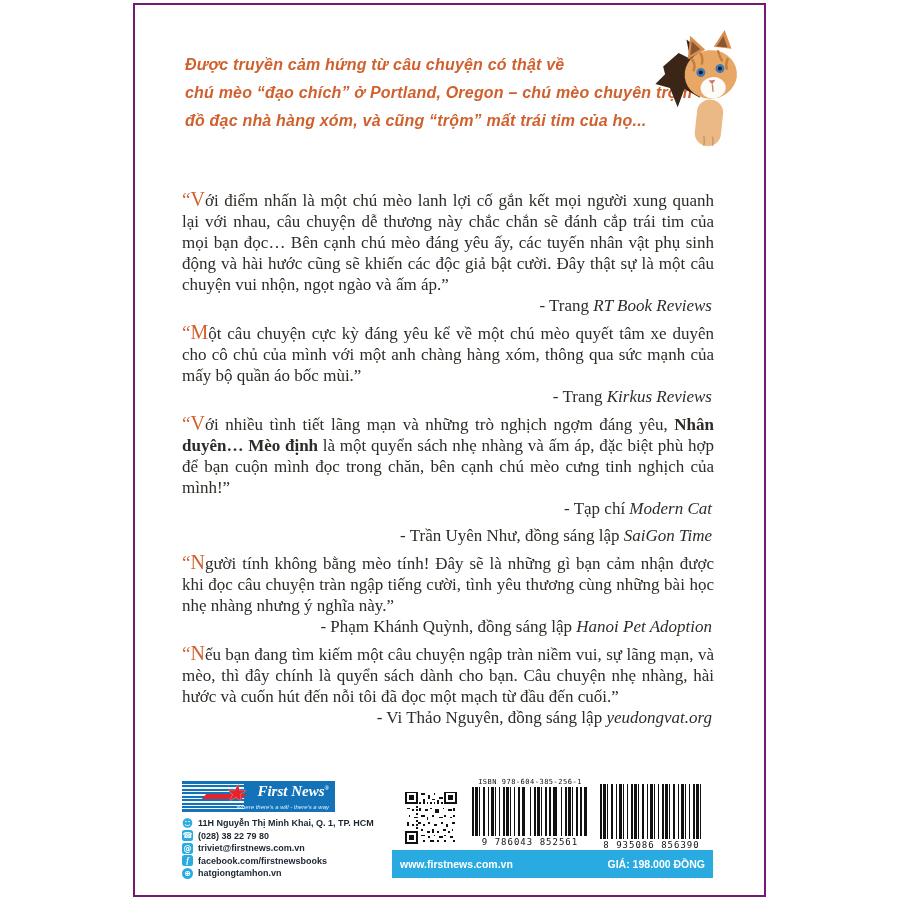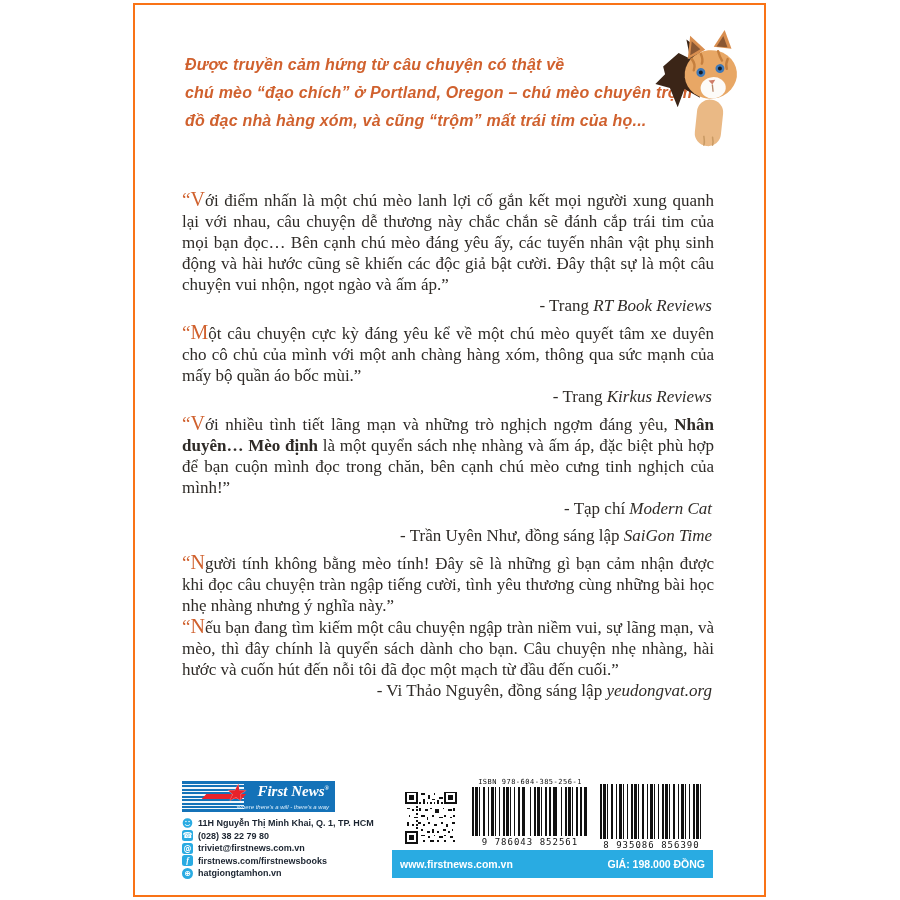--- a/index.html
+++ b/index.html
@@ -1,19 +1,19 @@
 <!DOCTYPE html>
 <html><head>
 <meta charset="utf-8">
 <style>
   html,body{margin:0;padding:0;background:#ffffff;}
   .stage{position:relative;width:900px;height:900px;background:#fff;overflow:hidden;
          font-family:"Liberation Sans",sans-serif;}
   .cover{position:absolute;left:133px;top:3px;width:629px;height:890px;
-         border:2px solid #f97316;background:#fff;}
+         border:2px solid #701a75;background:#fff;}
 
   
   .intro{position:absolute;left:50px;top:46px;color:#d0612e;
          font-style:italic;font-weight:700;font-size:16px;line-height:28px;letter-spacing:.2px;}
   .intro div{white-space:nowrap;}
 
   
   .cat{position:absolute;right:2px;top:18px;width:126px;height:126px;}
 
   
@@ -118,20 +118,21 @@
         <p class="quote-text"><span class="qmark">“</span><span class="initial">V</span><span>ới nhiều tình tiết lãng mạn và những trò nghịch ngợm đáng yêu, </span><b>Nhân duyên… Mèo định</b><span> là một quyển sách nhẹ nhàng và ấm áp, đặc biệt phù hợp để bạn cuộn mình đọc trong chăn, bên cạnh chú mèo cưng tinh nghịch của mình!”</span></p>
         <p class="attribution"><span>- Tạp chí </span><i>Modern Cat</i></p>
       </div>
 
       <div>
         <p class="attribution"><span>- Trần Uyên Như, đồng sáng lập </span><i>SaiGon Time</i></p>
       </div>
 
       <div>
         <p class="quote-text"><span class="qmark">“</span><span class="initial">N</span><span>gười tính không bằng mèo tính! Đây sẽ là những gì bạn cảm nhận được khi đọc câu chuyện tràn ngập tiếng cười, tình yêu thương cùng những bài học nhẹ nhàng nhưng ý nghĩa này.”</span><b></b><span></span></p>
+        <p class="attribution"><span>- Phạm Khánh Quỳnh, đồng sáng lập </span><i>Hanoi Pet Adoption</i></p>
       </div>
 
       <div>
         <p class="quote-text"><span class="qmark">“</span><span class="initial">N</span><span>ếu bạn đang tìm kiếm một câu chuyện ngập tràn niềm vui, sự lãng mạn, và mèo, thì đây chính là quyển sách dành cho bạn. Câu chuyện nhẹ nhàng, hài hước và cuốn hút đến nỗi tôi đã đọc một mạch từ đầu đến cuối.”</span><b></b><span></span></p>
         <p class="attribution"><span>- Vi Thảo Nguyên, đồng sáng lập </span><i>yeudongvat.org</i></p>
       </div>
 
     </div>
 
     <div class="logo">
@@ -150,21 +151,21 @@
       <li>
           <span class="cicon">☎</span>
           <span>(028) 38 22 79 80</span>
         </li>
       <li>
           <span class="cicon">@</span>
           <span>triviet@firstnews.com.vn</span>
         </li>
       <li>
           <span class="cicon facebook">f</span>
-          <span>firstnews.com/firstnewsbooks</span>
+          <span>facebook.com/firstnewsbooks</span>
         </li>
       <li>
           <span class="cicon globe">⊕</span>
           <span>hatgiongtamhon.vn</span>
         </li>
     </ul>
 
     <svg class="qr" viewBox="0 0 29 29" shape-rendering="crispEdges">
       <rect width="29" height="29" fill="#fff"></rect>
       <g fill="#111">

